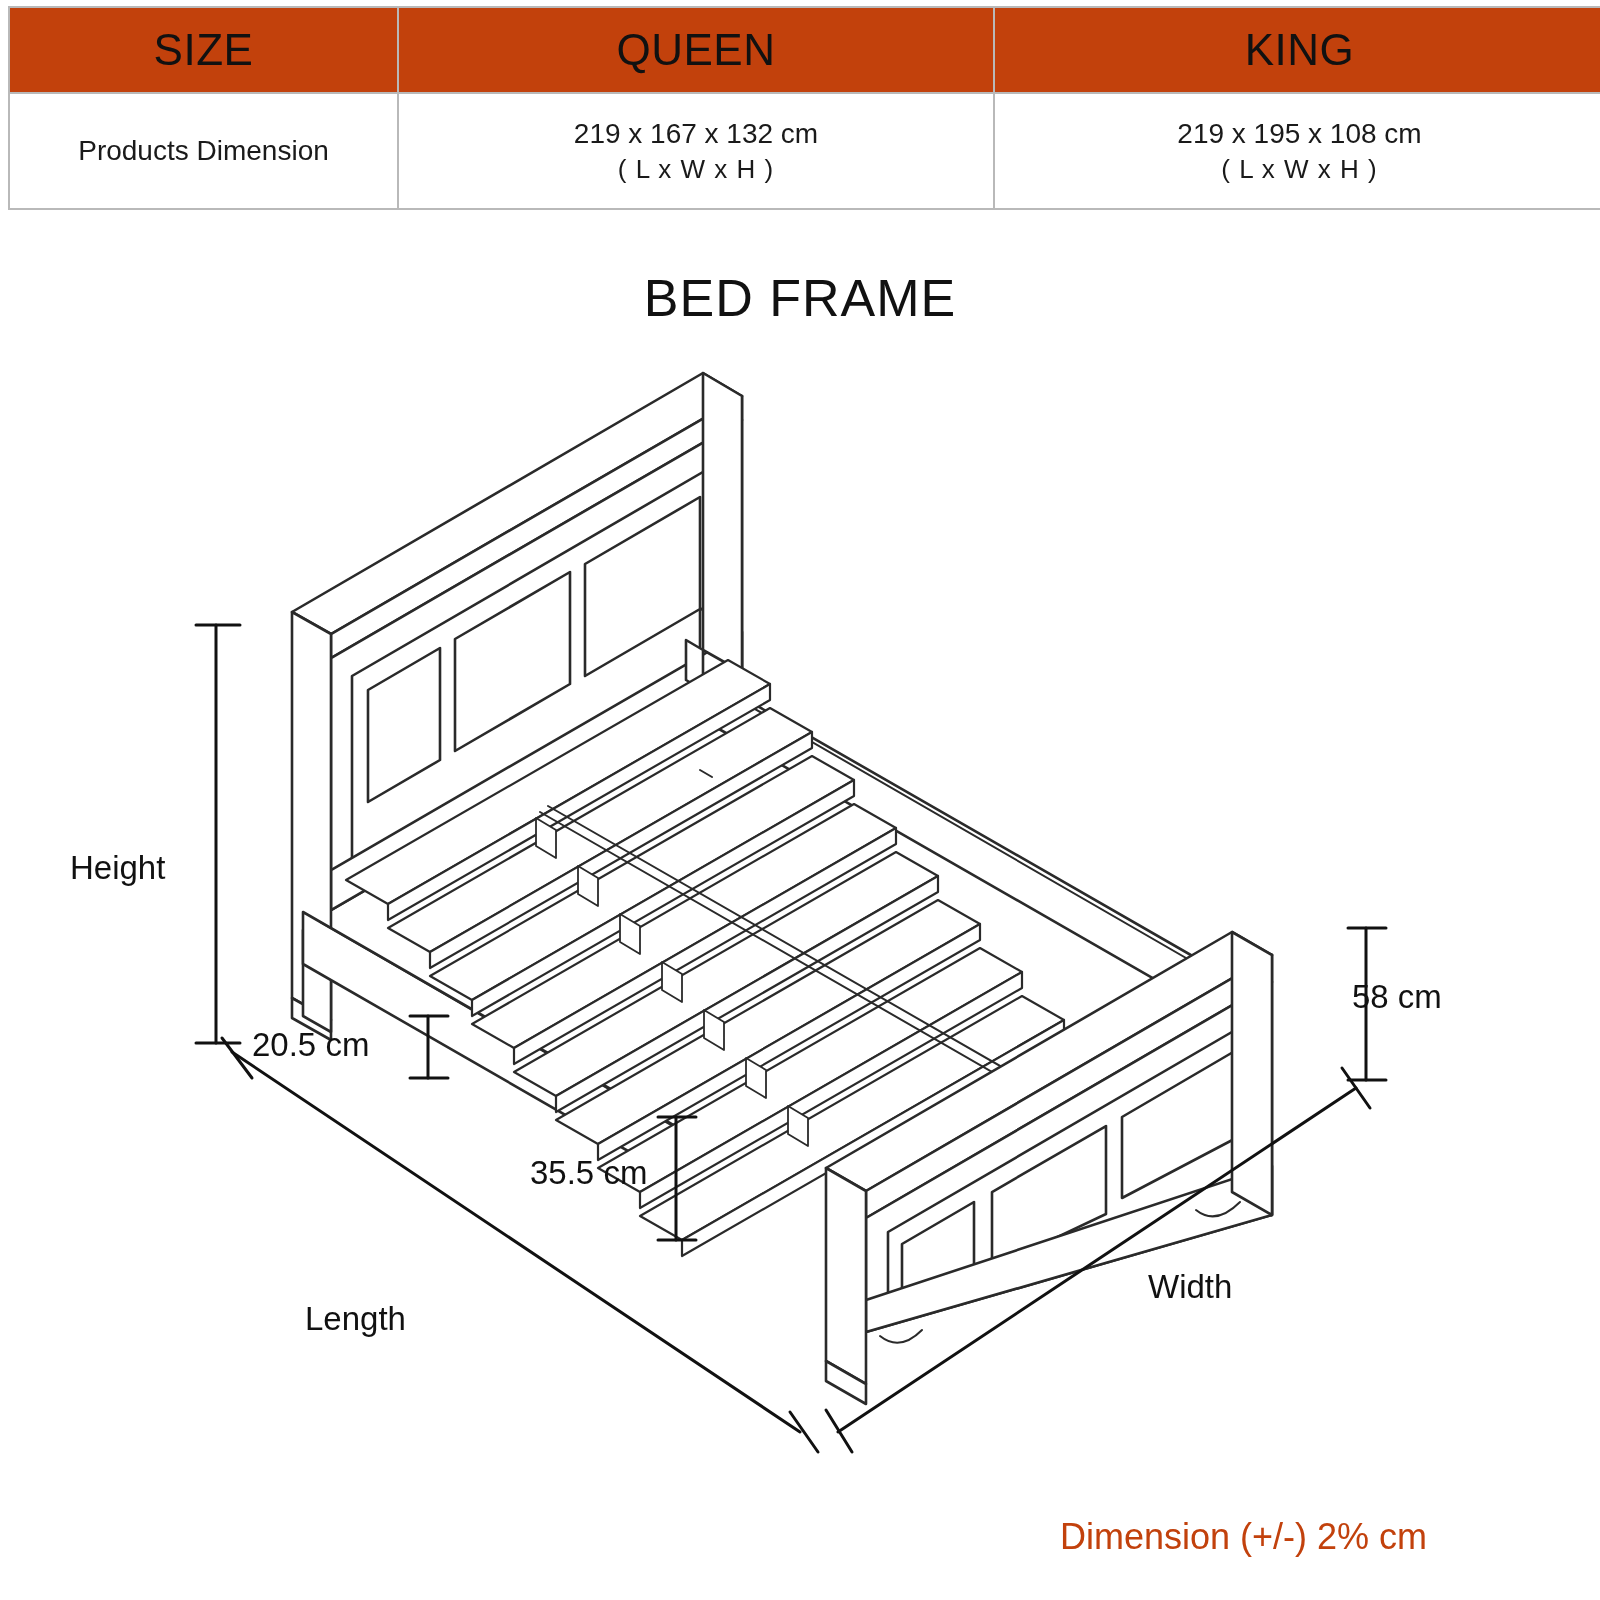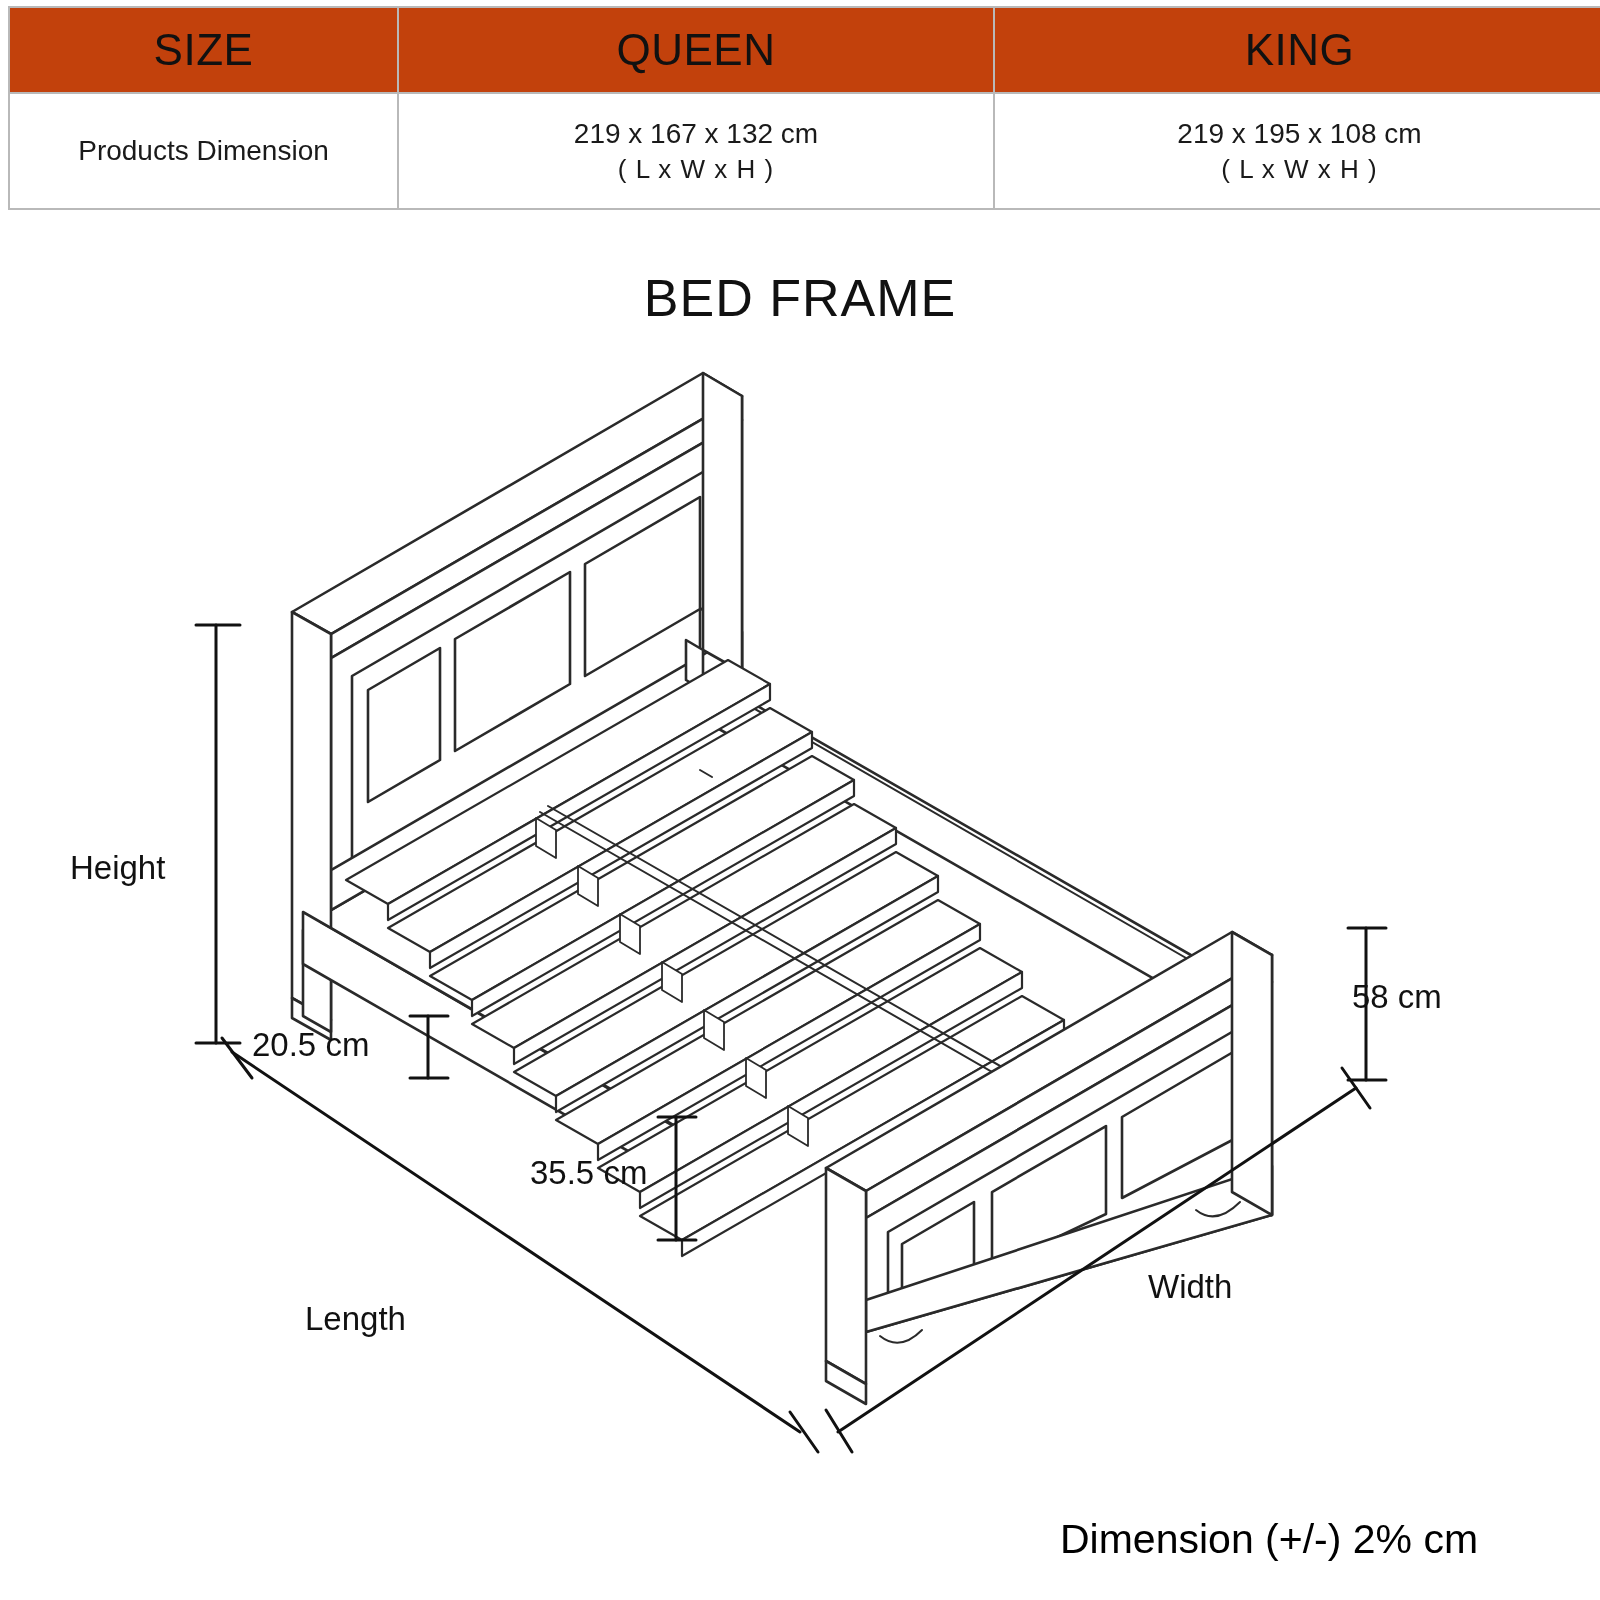--- a/index.html
+++ b/index.html
@@ -85,22 +85,22 @@
   .lbl-height { left: 70px; top: 807px; margin-top: 42px; }
   .lbl-205 { left: 252px; top: 1026px; }
   .lbl-355 { left: 530px; top: 1154px; }
   .lbl-58 { left: 1352px; top: 978px; }
   .lbl-length { left: 305px; top: 1300px; text-align: center; }
   .lbl-width { left: 1148px; top: 1268px; }
   .footnote {
     position: absolute;
     left: 1060px;
     top: 1516px;
-    font-size: 41px;
-    color: #000000;
+    font-size: 36px;
+    color: #c2410c;
     white-space: nowrap;
   }
 </style>
 </head>
 <body>
 
 <table class="spec-table">
   <tbody>
       <tr class="hdr-row">
     <td class="col-a">SIZE</td>

